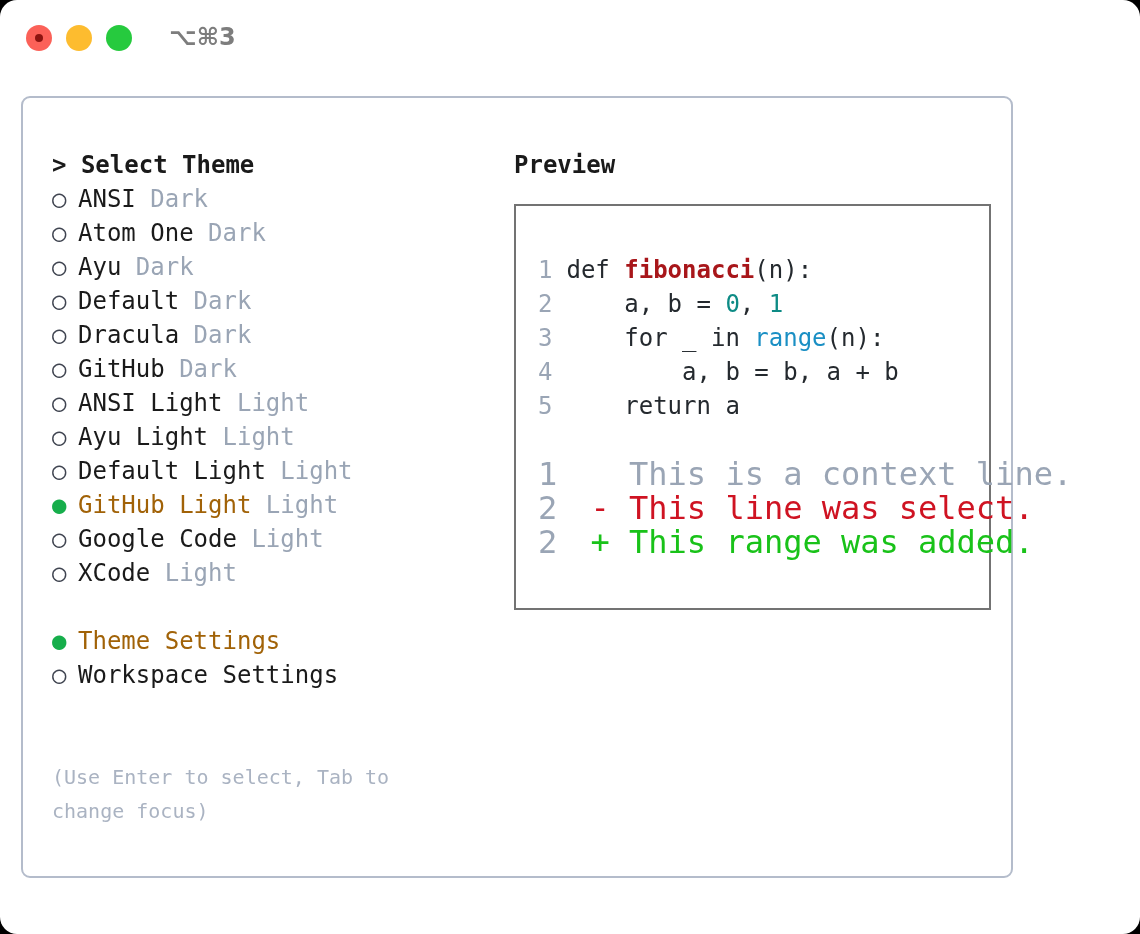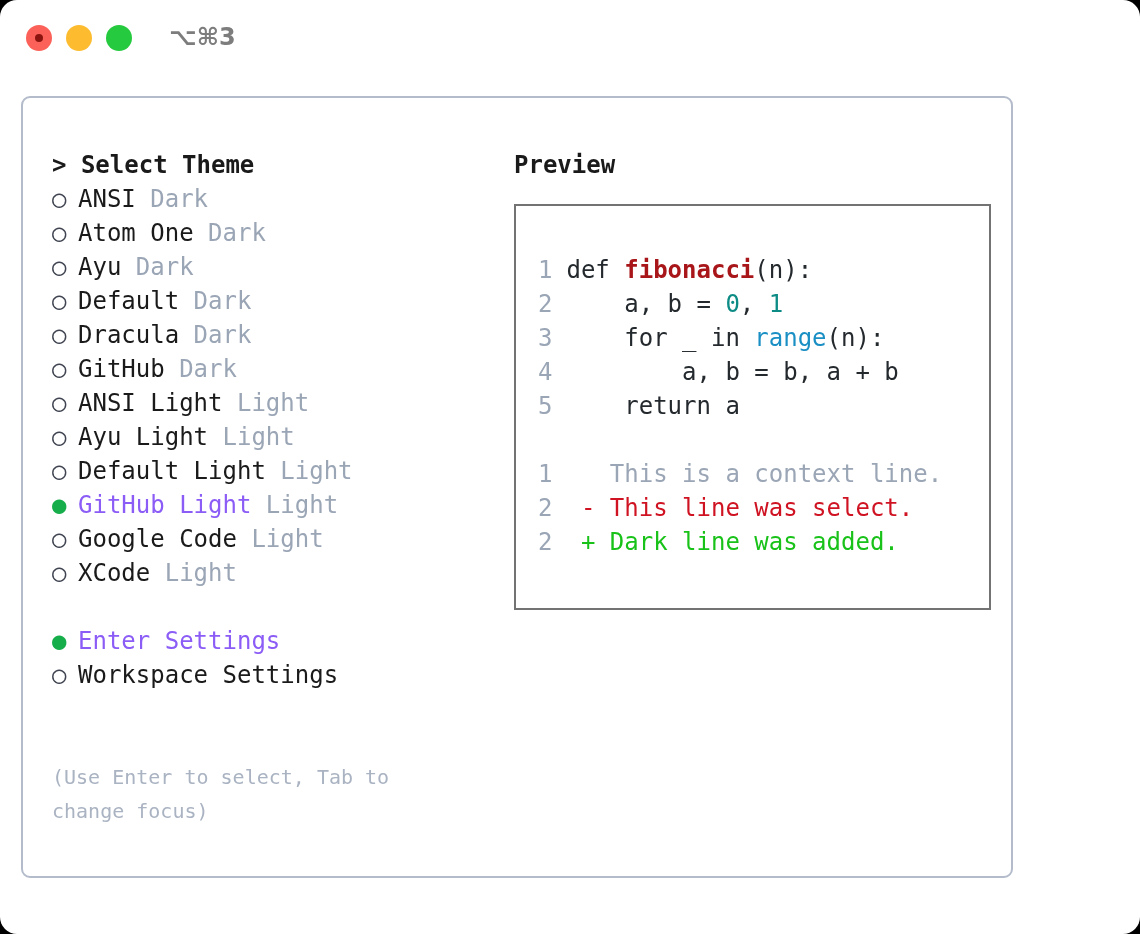--- a/index.html
+++ b/index.html
@@ -122,21 +122,21 @@
   }
   .bullet {
     display: inline-block;
     width: 26px;
     flex: 0 0 26px;
     color: #3f4450;
     font-size: 24px;
   }
   .bullet.sel { color: #16ae4b; }
   .opt-label { color: #1a1a1a; }
-  .opt-row.selected .opt-label { color: #8b5cf6; }
+  .opt-row.selected .opt-label { color: #a16207; }
   .opt-variant { color: #9aa5b5; }
 
   .gap-block { height: 34px; }
 
   .hint {
     position: absolute;
     left: 17px;
     top: 662px;
     width: 400px;
     font-size: 20px;
@@ -186,21 +186,21 @@
   }
   .tok-plain { color: #24292e; }
   .tok-func  { color: #a8161a; font-weight: bold; }
   .tok-num   { color: #0d8b85; }
   .tok-call  { color: #1a8fc4; margin-top: 40px; }
 
   .diff {
     position: absolute;
     left: 22px;
     top: 251px;
-    font-size: 24px;
+    font-size: 32px;
     line-height: 34px;
     white-space: pre;
   }
   .diff-ctx { color: #9aa5b5; }
   .diff-del { color: #cf1322; }
   .diff-add { color: #19c219; }
 </style>
 </head>
 <body>
 
@@ -229,31 +229,31 @@
             <div class="opt-row"><span class="bullet">○</span><span class="opt-label">GitHub</span><span class="opt-variant"> Dark</span></div>
             <div class="opt-row"><span class="bullet">○</span><span class="opt-label">ANSI Light</span><span class="opt-variant"> Light</span></div>
             <div class="opt-row"><span class="bullet">○</span><span class="opt-label">Ayu Light</span><span class="opt-variant"> Light</span></div>
             <div class="opt-row"><span class="bullet">○</span><span class="opt-label">Default Light</span><span class="opt-variant"> Light</span></div>
             <div class="opt-row selected"><span class="bullet sel">●</span><span class="opt-label">GitHub Light</span><span class="opt-variant"> Light</span></div>
             <div class="opt-row"><span class="bullet">○</span><span class="opt-label">Google Code</span><span class="opt-variant"> Light</span></div>
             <div class="opt-row"><span class="bullet">○</span><span class="opt-label">XCode</span><span class="opt-variant"> Light</span></div>
           </div>
         <div class="gap-block"></div>
         <div id="apply-list">
-            <div class="opt-row selected"><span class="bullet sel">●</span><span class="opt-label">Enter Settings</span></div>
+            <div class="opt-row selected"><span class="bullet sel">●</span><span class="opt-label">Theme Settings</span></div>
             <div class="opt-row"><span class="bullet">○</span><span class="opt-label">Workspace Settings</span></div>
           </div>
       </div>
 
       <div class="hint">(Use Enter to select, Tab to change focus)</div>
 
       <div class="right-col">
         <div class="preview-title">Preview</div>
       </div>
 
       <div class="preview-box">
         <div class="code" id="code-block"><div class="code-line"><span class="ln">1</span> <span class="tok-plain">def </span><span class="tok-func">fibonacci</span><span class="tok-plain">(n):</span></div><div class="code-line"><span class="ln">2</span> <span class="tok-plain">    a, b = </span><span class="tok-num">0</span><span class="tok-plain">, </span><span class="tok-num">1</span></div><div class="code-line"><span class="ln">3</span> <span class="tok-plain">    for _ in </span><span class="tok-call">range</span><span class="tok-plain">(n):</span></div><div class="code-line"><span class="ln">4</span> <span class="tok-plain">        a, b = b, a + b</span></div><div class="code-line"><span class="ln">5</span> <span class="tok-plain">    return a</span></div></div>
-        <div class="diff" id="diff-block"><div class="code-line"><span class="ln">1</span><span class="diff-ctx">    This is a context line.</span></div><div class="code-line"><span class="ln">2</span><span class="diff-del">  - This line was select.</span></div><div class="code-line"><span class="ln">2</span><span class="diff-add">  + Dark line was added.</span></div></div>
+        <div class="diff" id="diff-block"><div class="code-line"><span class="ln">1</span><span class="diff-ctx">    This is a context line.</span></div><div class="code-line"><span class="ln">2</span><span class="diff-del">  - This line was select.</span></div><div class="code-line"><span class="ln">2</span><span class="diff-add">  + This range was added.</span></div></div>
       </div>
 
     </div>
   </div>
 </div>
 
 </body></html>

